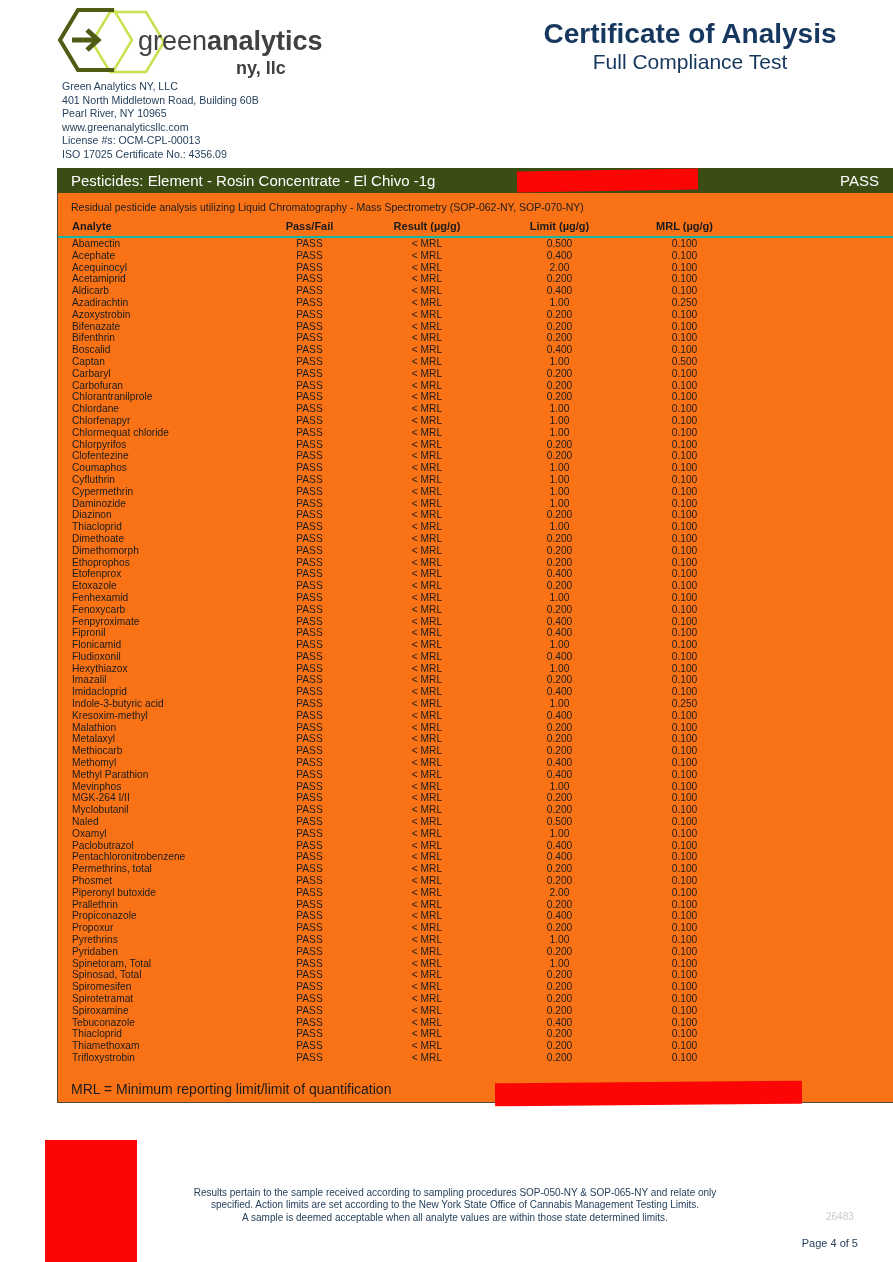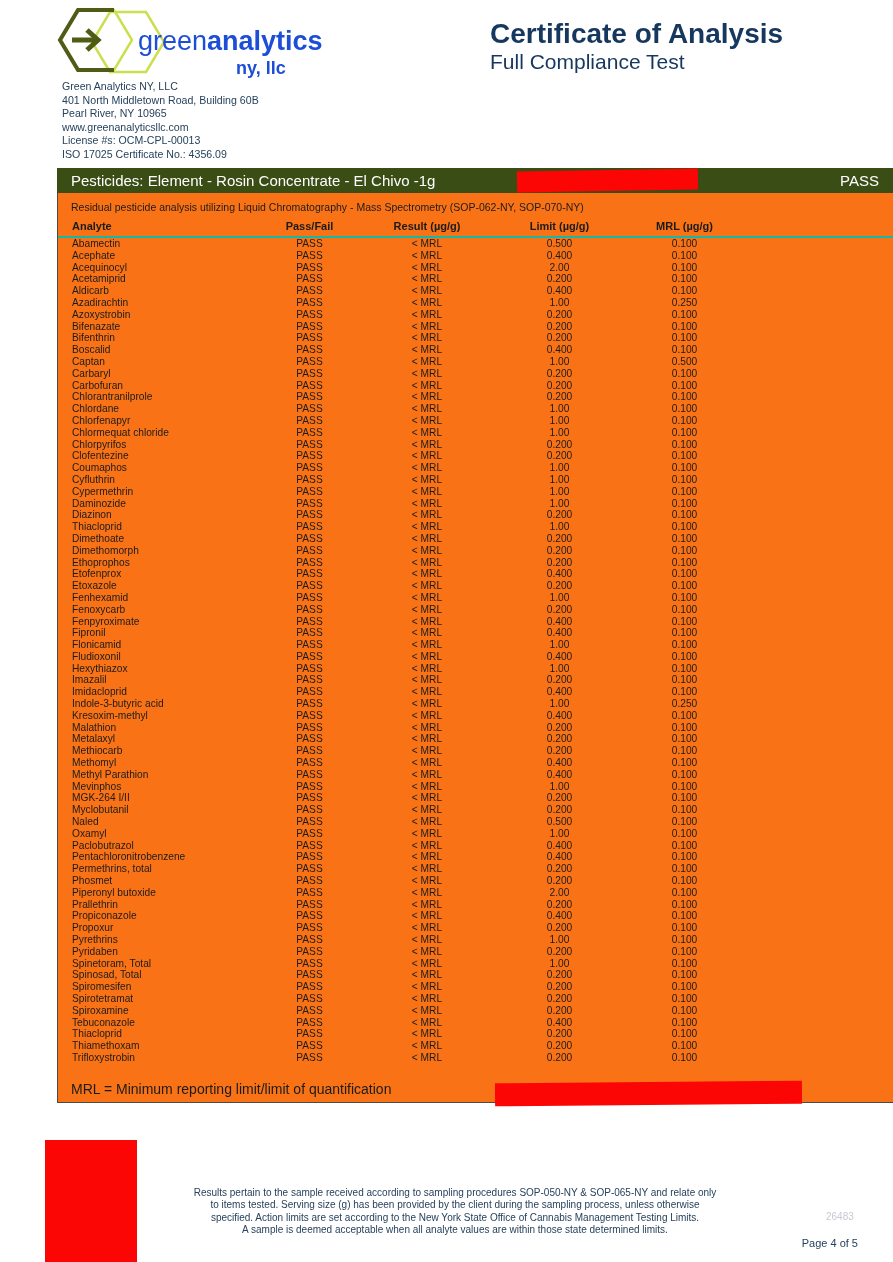--- a/index.html
+++ b/index.html
@@ -3,25 +3,25 @@
 <meta charset="utf-8">
 <style>
   * { margin:0; padding:0; box-sizing:border-box; }
   html,body { background:#ffffff; }
   body {
     width:893px; height:1262px; position:relative;
     font-family:"Liberation Sans", sans-serif; color:#1b1b1b;
   }
   
   .logo-wrap { position:absolute; left:56px; top:4px; display:flex; align-items:flex-start; }
-  .wordmark { margin-left:-30px; padding-top:22px; color:#1d4ed8; white-space:nowrap; }
+  .wordmark { margin-left:-30px; padding-top:22px; color:#404040; white-space:nowrap; }
   .wordmark .w1 { font-size:27px; font-weight:400; }
   .wordmark .w2 { font-size:27px; font-weight:700; }
   .wordmark .w3 { display:block; font-size:18px; font-weight:700; margin-left:98px; margin-top:1px; }
-  .cert-title { position:absolute; left:490px; top:18px; width:400px; text-align:left; color:#16375e; }
+  .cert-title { position:absolute; left:490px; top:18px; width:400px; text-align:center; color:#16375e; }
   .cert-title .t1 { font-size:28px; font-weight:700; line-height:32px; }
   .cert-title .t2 { font-size:21px; font-weight:400; line-height:24px; }
   .company { position:absolute; left:62px; top:80px; font-size:10.6px; line-height:13.6px; color:#27425d; }
   
   .report { position:absolute; left:57px; top:168px; width:848px; }
   .section-bar {
     position:relative; height:25px; background:#3a4d15; color:#ffffff;
     display:flex; align-items:center; font-size:15px; padding-left:14px;
   }
   .section-bar .overall { margin-left:auto; margin-right:26px; }
@@ -585,18 +585,17 @@
         </div>
       </div>
     <div class="footnote">MRL = Minimum reporting limit/limit of quantification</div>
     <div class="redact-2"></div>
   </div>
 </div>
 
 <div class="redact-3"></div>
 <div class="disclaimer">
   <div>Results pertain to the sample received according to sampling procedures SOP-050-NY &amp; SOP-065-NY and relate only</div>
-  <div>to items tested. Serving size (g) has been provided by the client during the sampling process, unless otherwise</div>
   <div>specified. Action limits are set according to the New York State Office of Cannabis Management Testing Limits.</div>
   <div>A sample is deemed acceptable when all analyte values are within those state determined limits.</div>
 </div>
 <div class="doc-num">26483</div>
 <div class="page-num">Page 4 of 5</div>
 
 </body></html>

